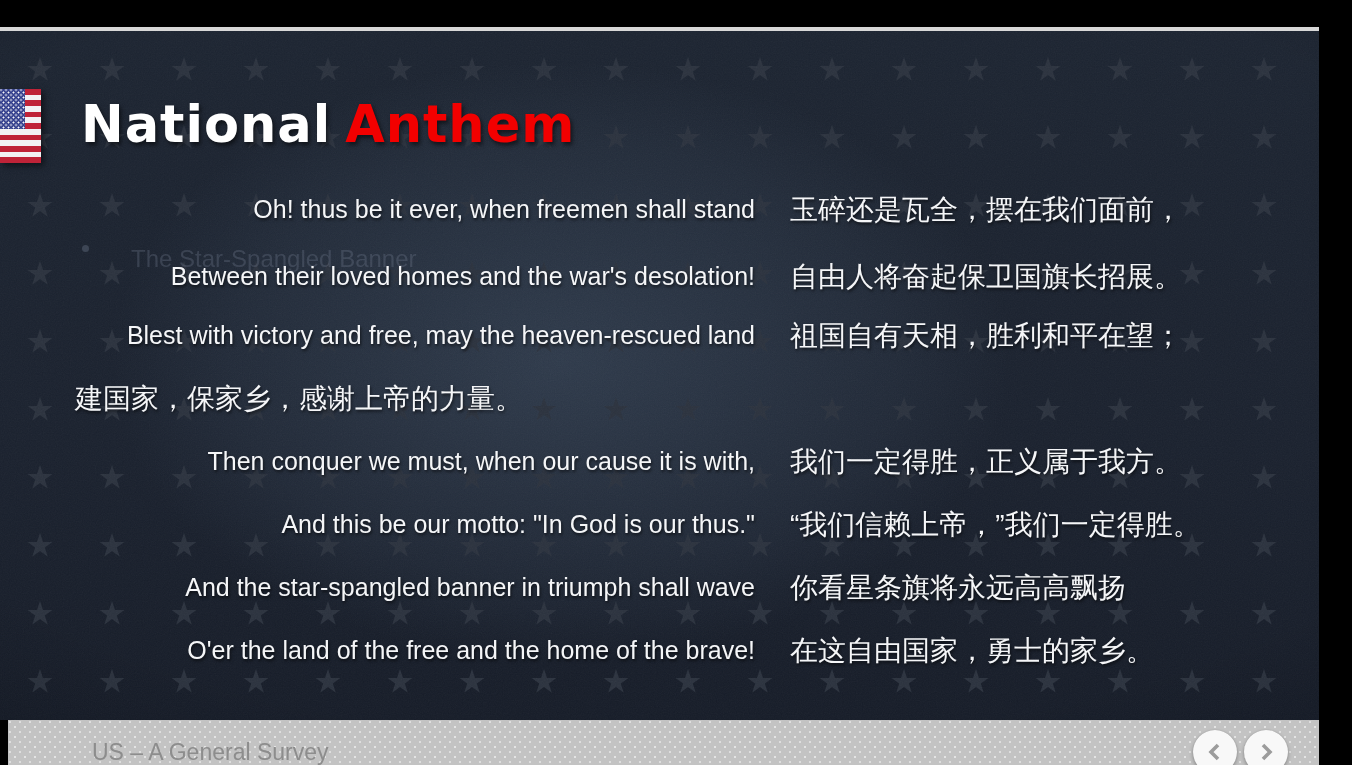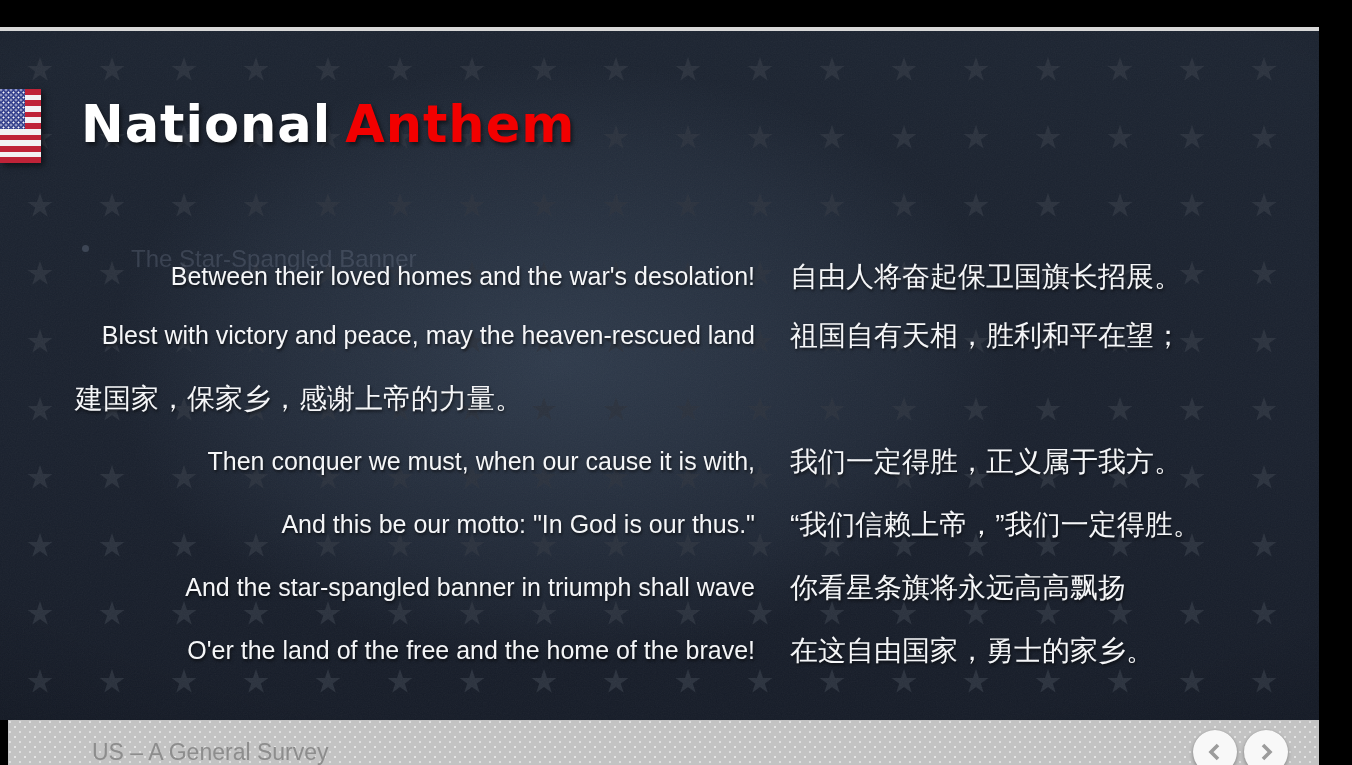--- a/index.html
+++ b/index.html
@@ -152,26 +152,30 @@
     </div>
 
     <h1 class="title"><span class="w1">National</span><span class="w2">Anthem</span></h1>
 
     <div class="ghost">
       <span class="ghost-bullet"></span>
       <span>The Star-Spangled Banner</span>
     </div>
 
     <div class="lyrics">
+      <div class="lyric-row r0">
+        <div class="lyric-en">Oh! thus be it ever, when freemen shall stand</div>
+        <div class="lyric-zh">玉碎还是瓦全，摆在我们面前，</div>
+      </div>
       <div class="lyric-row r1">
         <div class="lyric-en">Between their loved homes and the war's desolation!</div>
         <div class="lyric-zh">自由人将奋起保卫国旗长招展。</div>
       </div>
       <div class="lyric-row r2">
-        <div class="lyric-en">Blest with victory and peace, may the heaven-rescued land</div>
+        <div class="lyric-en">Blest with victory and free, may the heaven-rescued land</div>
         <div class="lyric-zh">祖国自有天相，胜利和平在望；</div>
       </div>
       <div class="lyric-row r3">
         <div class="lyric-zh">建国家，保家乡，感谢上帝的力量。</div>
       </div>
       <div class="lyric-row r4">
         <div class="lyric-en">Then conquer we must, when our cause it is with,</div>
         <div class="lyric-zh">我们一定得胜，正义属于我方。</div>
       </div>
       <div class="lyric-row r5">

